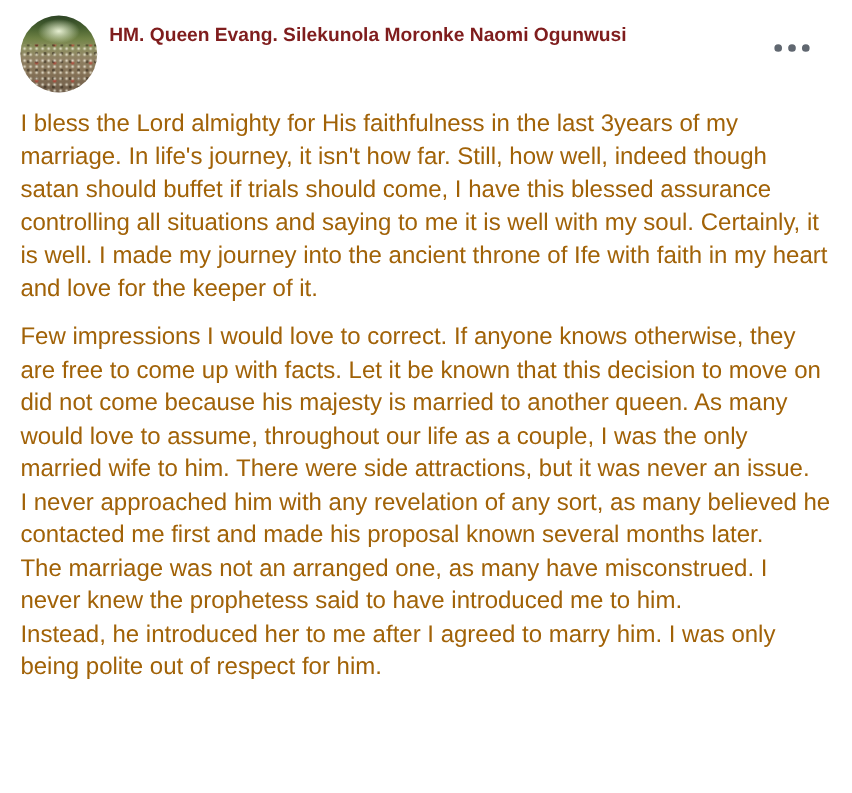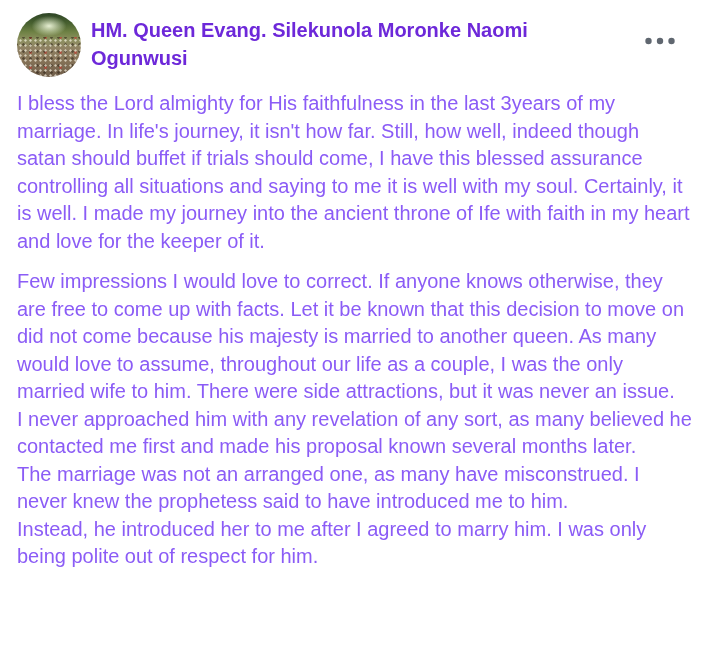--- a/index.html
+++ b/index.html
@@ -66,24 +66,24 @@
       radial-gradient(rgba(192, 58, 48, 0.6) 1px, transparent 1.8px);
     background-size: 5px 5px, 7px 7px, 15px 15px;
     background-position: 1px 1px, 3px 4px, 6px 8px;
   }
   .header-info {
     margin-left: 10px;
     padding-top: 3px;
     flex: 1;
   }
   .author-name {
-    font-size: 20px;
+    font-size: 16px;
     line-height: 28px;
     font-weight: 700;
-    color: #6d28d9;
+    color: #7f1d1d;
     max-width: 480px;
     cursor: pointer;
   }
   .post-meta {
     display: flex;
     align-items: center;
     gap: 5px;
     margin-top: 3px;
     font-size: 16px;
     line-height: 18px;
@@ -100,21 +100,21 @@
     cursor: pointer;
     border-radius: 50%;
   }
   .post-content {
     padding: 13px 17px 0 17px;
   }
   .post-content p {
     margin: 0 0 13px 0;
     font-size: 20px;
     line-height: 27.5px;
-    color: #8b5cf6;
+    color: #a16207;
     white-space: pre-line;
     letter-spacing: 0;
   }
   .post-content p:last-child { margin-bottom: 16px; }
 </style>
 </head>
 <body>
 
 <div class="post">
 

